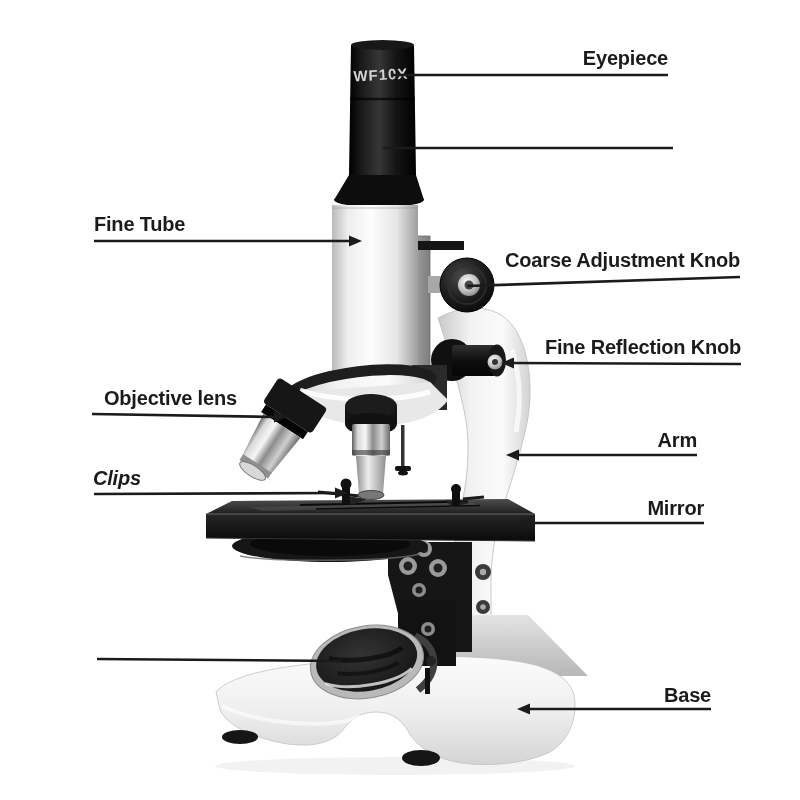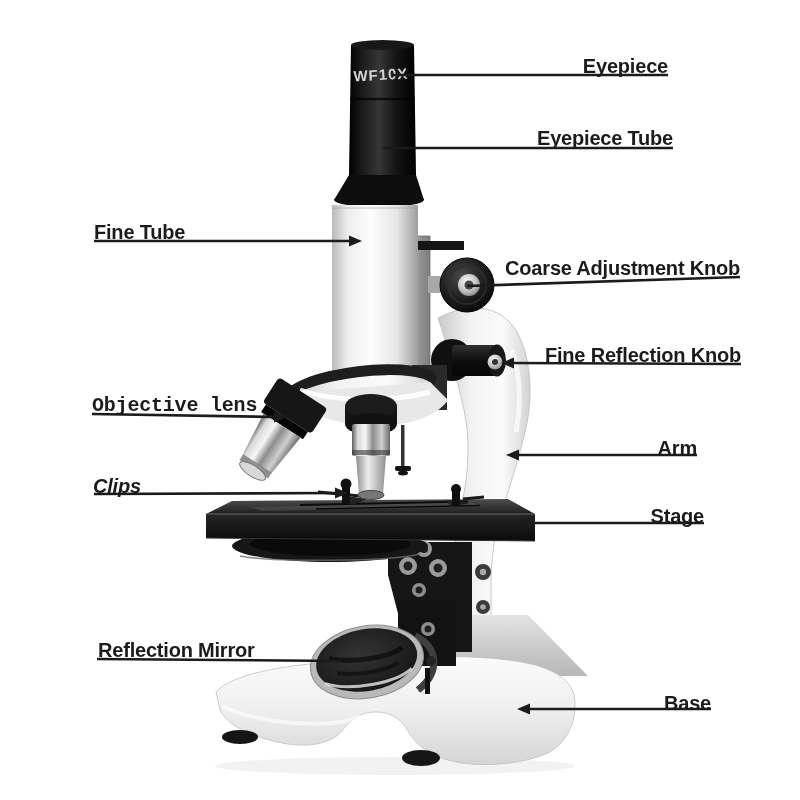--- a/index.html
+++ b/index.html
@@ -1,20 +1,20 @@
 <!DOCTYPE html>
 <html><head>
 <meta charset="utf-8">
 <style>
   html,body{margin:0;padding:0;background:#fff;}
   .canvas{position:relative;width:800px;height:800px;background:#ffffff;overflow:hidden;
           font-family:"Liberation Sans",sans-serif;}
   .canvas svg{position:absolute;left:0;top:0;}
   .label{position:absolute;font-weight:bold;font-size:20px;color:#1b1b1b;
-         letter-spacing:-0.2px;white-space:nowrap;line-height:1.1;margin-top:8px;}
+         letter-spacing:-0.2px;white-space:nowrap;line-height:1.1;}
 </style>
 </head>
 <body>
 
 <div class="canvas">
 
 <svg width="800" height="800" viewBox="0 0 800 800">
   <defs>
     <linearGradient id="gTube" x1="0" y1="0" x2="1" y2="0">
       <stop offset="0" stop-color="#b9b9b9"></stop>
@@ -255,24 +255,22 @@
     <polygon points="287,417 274,411.5 274,422.5"></polygon>
     <polygon points="348,493 335,487.5 335,498.5"></polygon>
     <polygon points="501,363 514,357.5 514,368.5"></polygon>
     <polygon points="506,455 519,449.5 519,460.5"></polygon>
     <polygon points="517,523 530,517.5 530,528.5"></polygon>
     <polygon points="517,709 530,703.5 530,714.5"></polygon>
   </g>
 </svg>
 
 <div class="label" style="right:132px;top:47px;">Eyepiece</div>
-<div class="label" style="right:127px;top:119px;">Eyepiece Tube</div>
 <div class="label" style="left:94px;top:213px;">Fine Tube</div>
 <div class="label" style="right:60px;top:249px;">Coarse Adjustment Knob</div>
 <div class="label" style="right:59px;top:336px;">Fine Reflection Knob</div>
-<div class="label" style="left:92px;top:387px;font-family:Liberation Mono, monospace;">Objective lens</div>
+<div class="label" style="left:104px;top:387px;">Objective lens</div>
 <div class="label" style="right:103px;top:429px;">Arm</div>
 <div class="label" style="left:93px;top:467px;font-style:italic;">Clips</div>
-<div class="label" style="right:96px;top:497px;">Stage</div>
-<div class="label" style="left:98px;top:631px;">Reflection Mirror</div>
+<div class="label" style="right:96px;top:497px;">Mirror</div>
 <div class="label" style="right:89px;top:684px;">Base</div>
 
 </div>
 
 </body></html>

